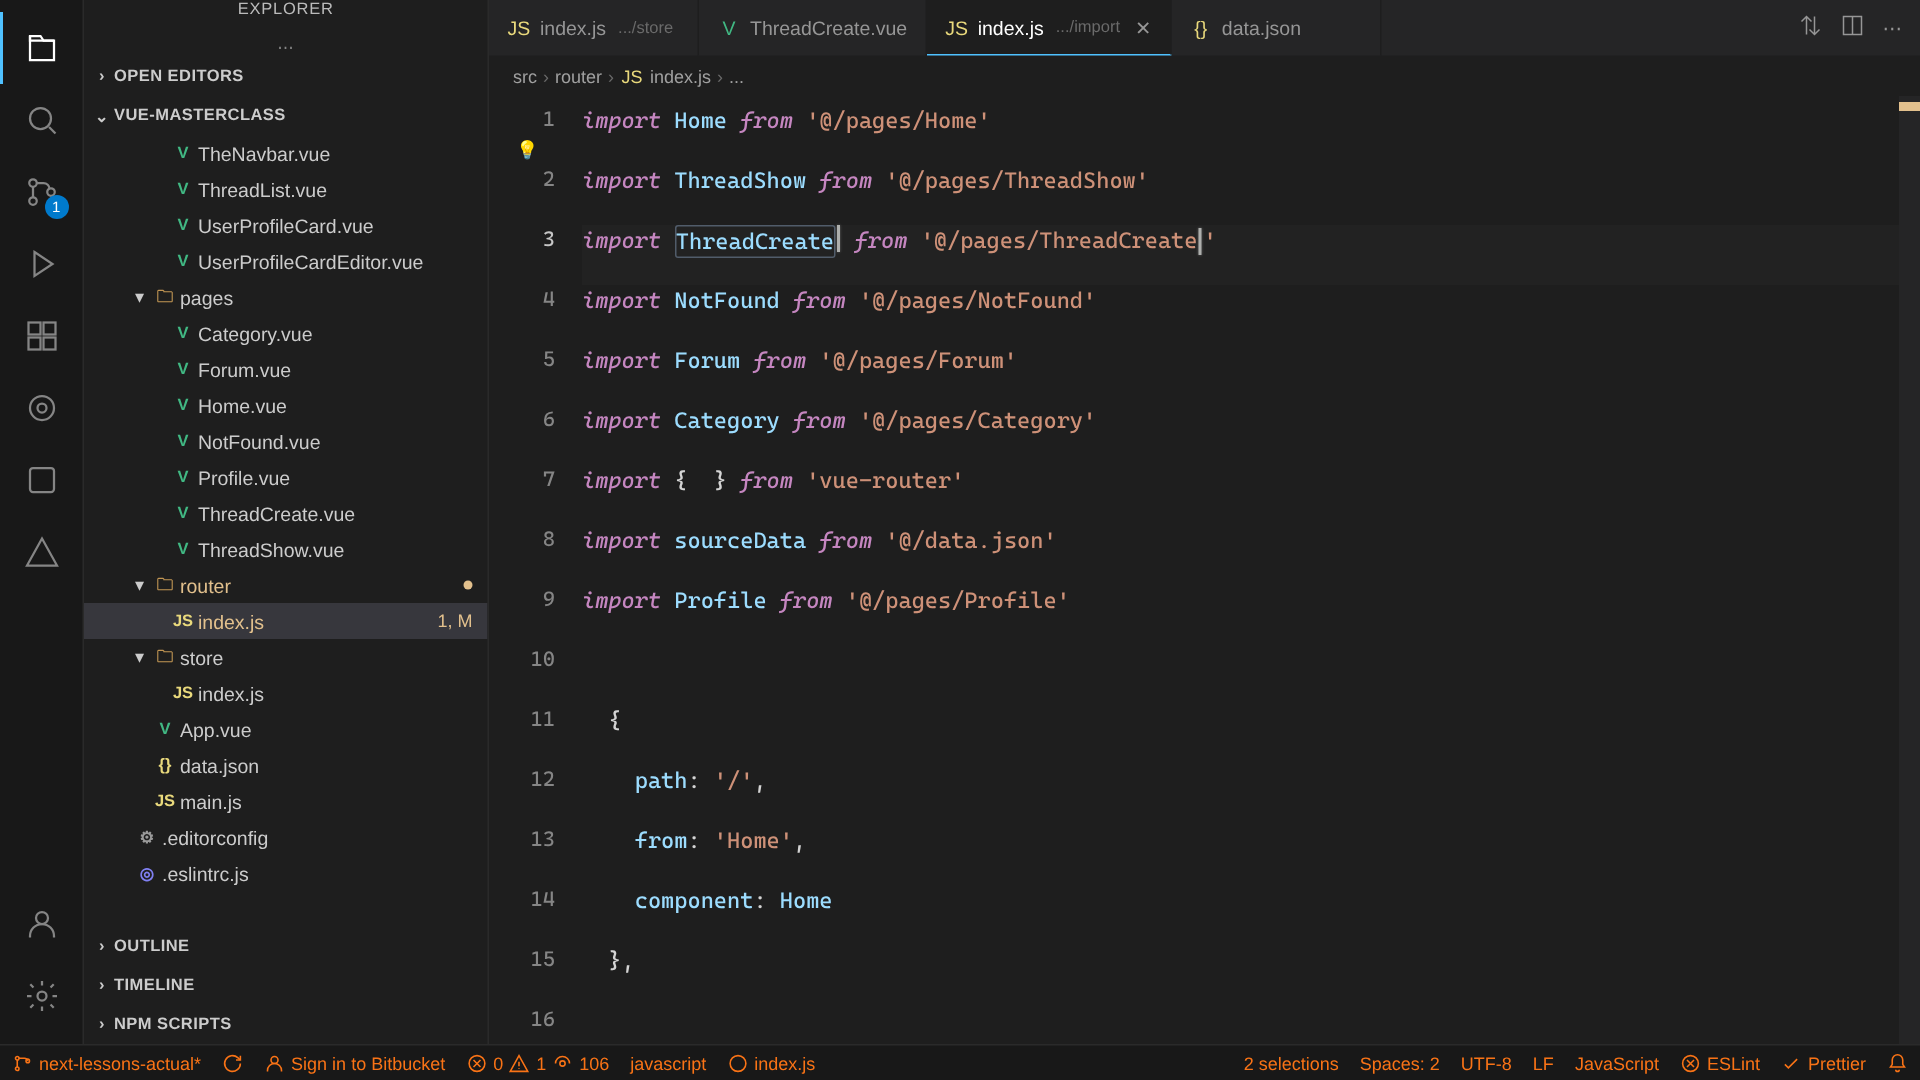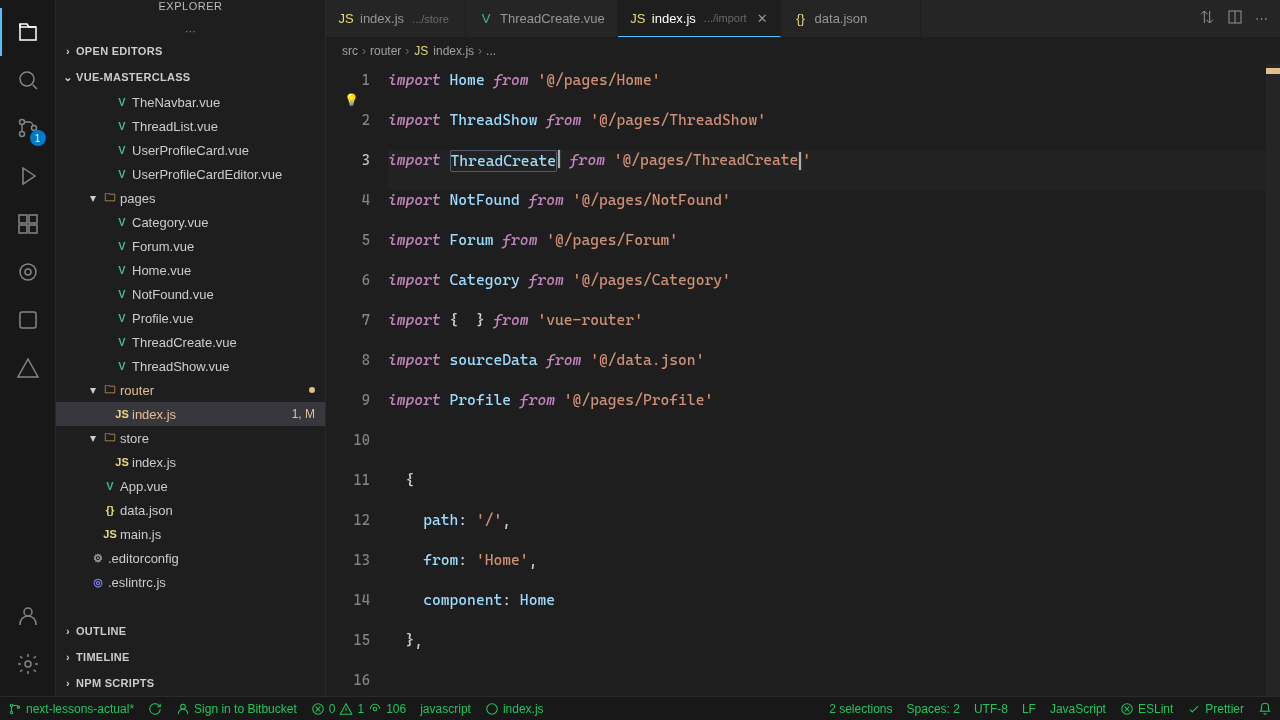--- a/index.html
+++ b/index.html
@@ -132,21 +132,21 @@
 .cursor-mark {
   display: inline-block; width: 2px; height: 18px;
   background: #aeafad; vertical-align: middle; margin: 0 1px;
   box-shadow: 0 0 2px rgba(255,255,255,0.3);
 }
 .sel { border: 1px solid #515c6a; border-radius: 2px; }
 .minimap { position: absolute; right: 0; top: 0; width: 14px; background: #252526; height: 100%; }
 .minimap .mark { position: absolute; right: 0; width: 14px; height: 6px; background: #e2c08d; top: 4px; }
 .status-bar {
   height: 24px; background: #181818; border-top: 1px solid #2a2a2a;
-  display: flex; align-items: center; font-size: 12px; color: #22c55e;
+  display: flex; align-items: center; font-size: 12px; color: #f97316;
   padding: 0 8px;
 }
 .status-bar .left { display: flex; align-items: center; gap: 14px; }
 .status-bar .right { margin-left: auto; display: flex; align-items: flex-end; gap: 14px; }
 .status-item { display: flex; align-items: center; gap: 4px; cursor: pointer; }
 .status-item svg { width: 14px; height: 14px; }
 </style>
 </head>
 <body>
 

